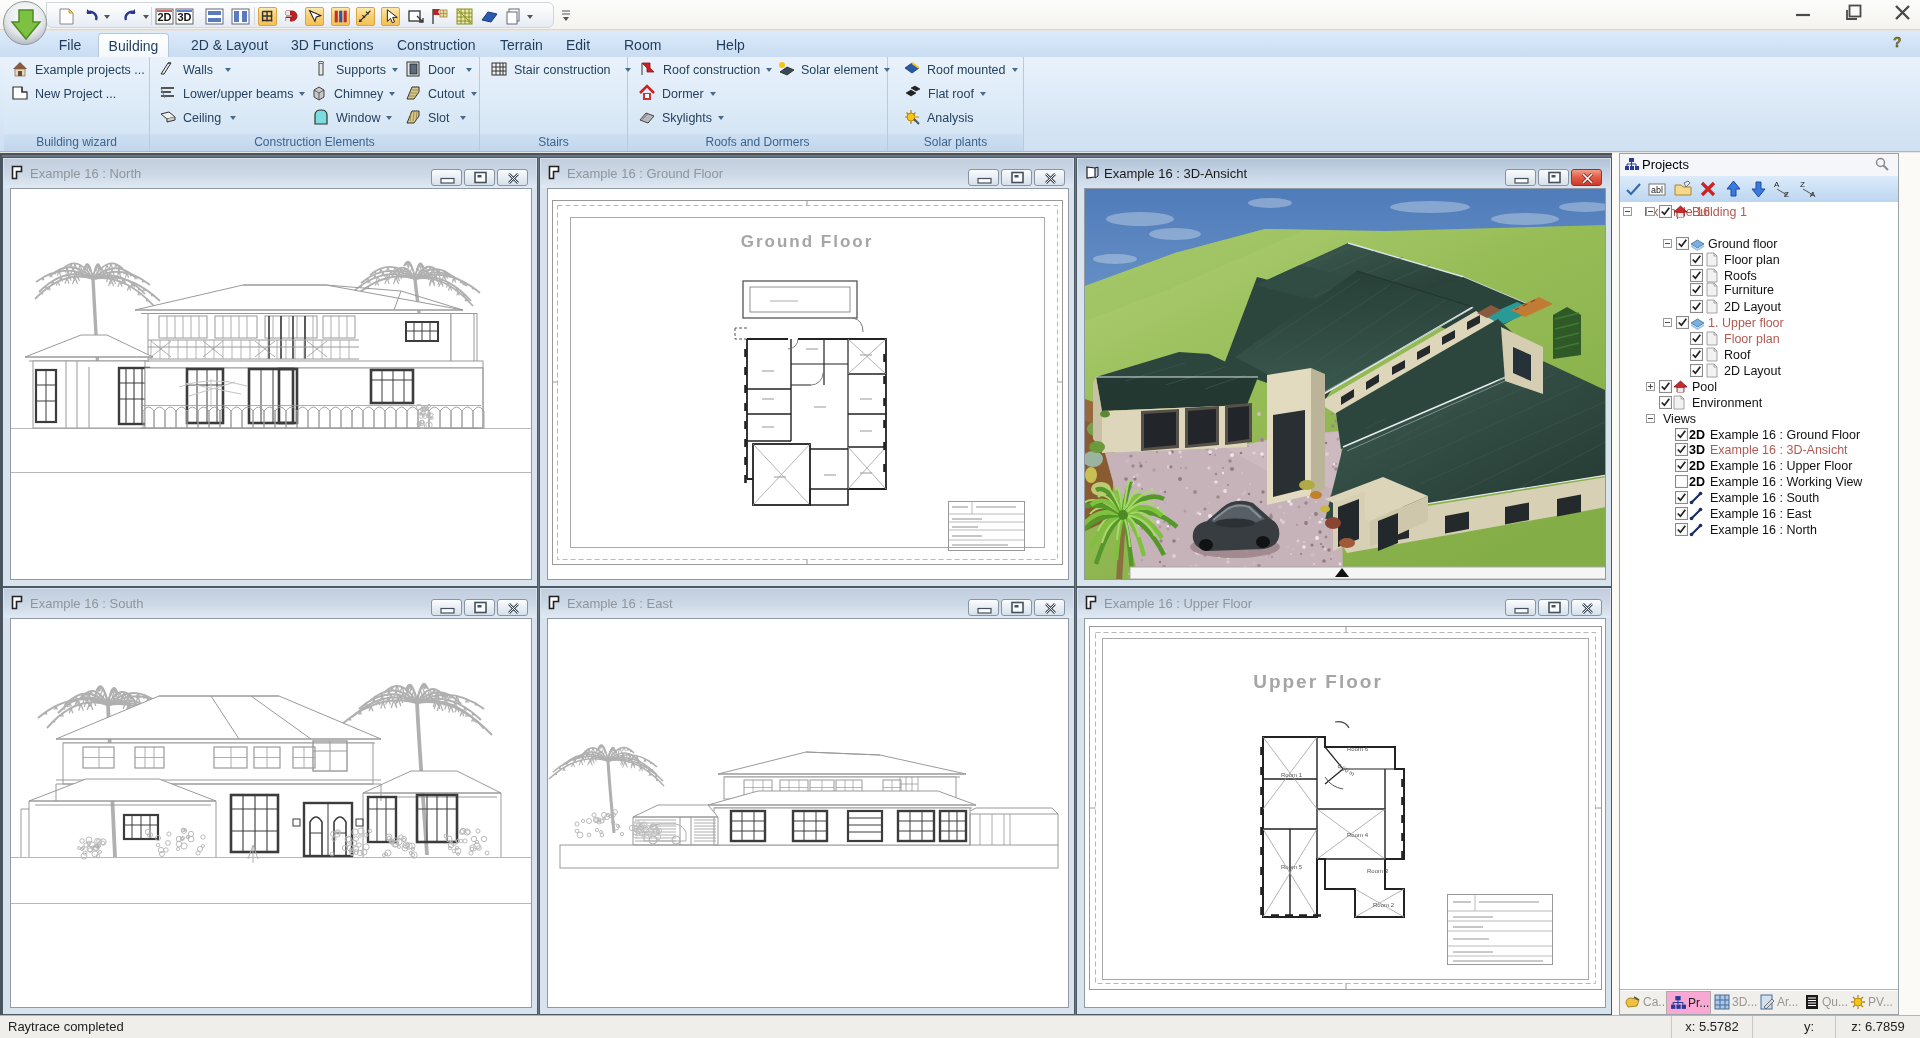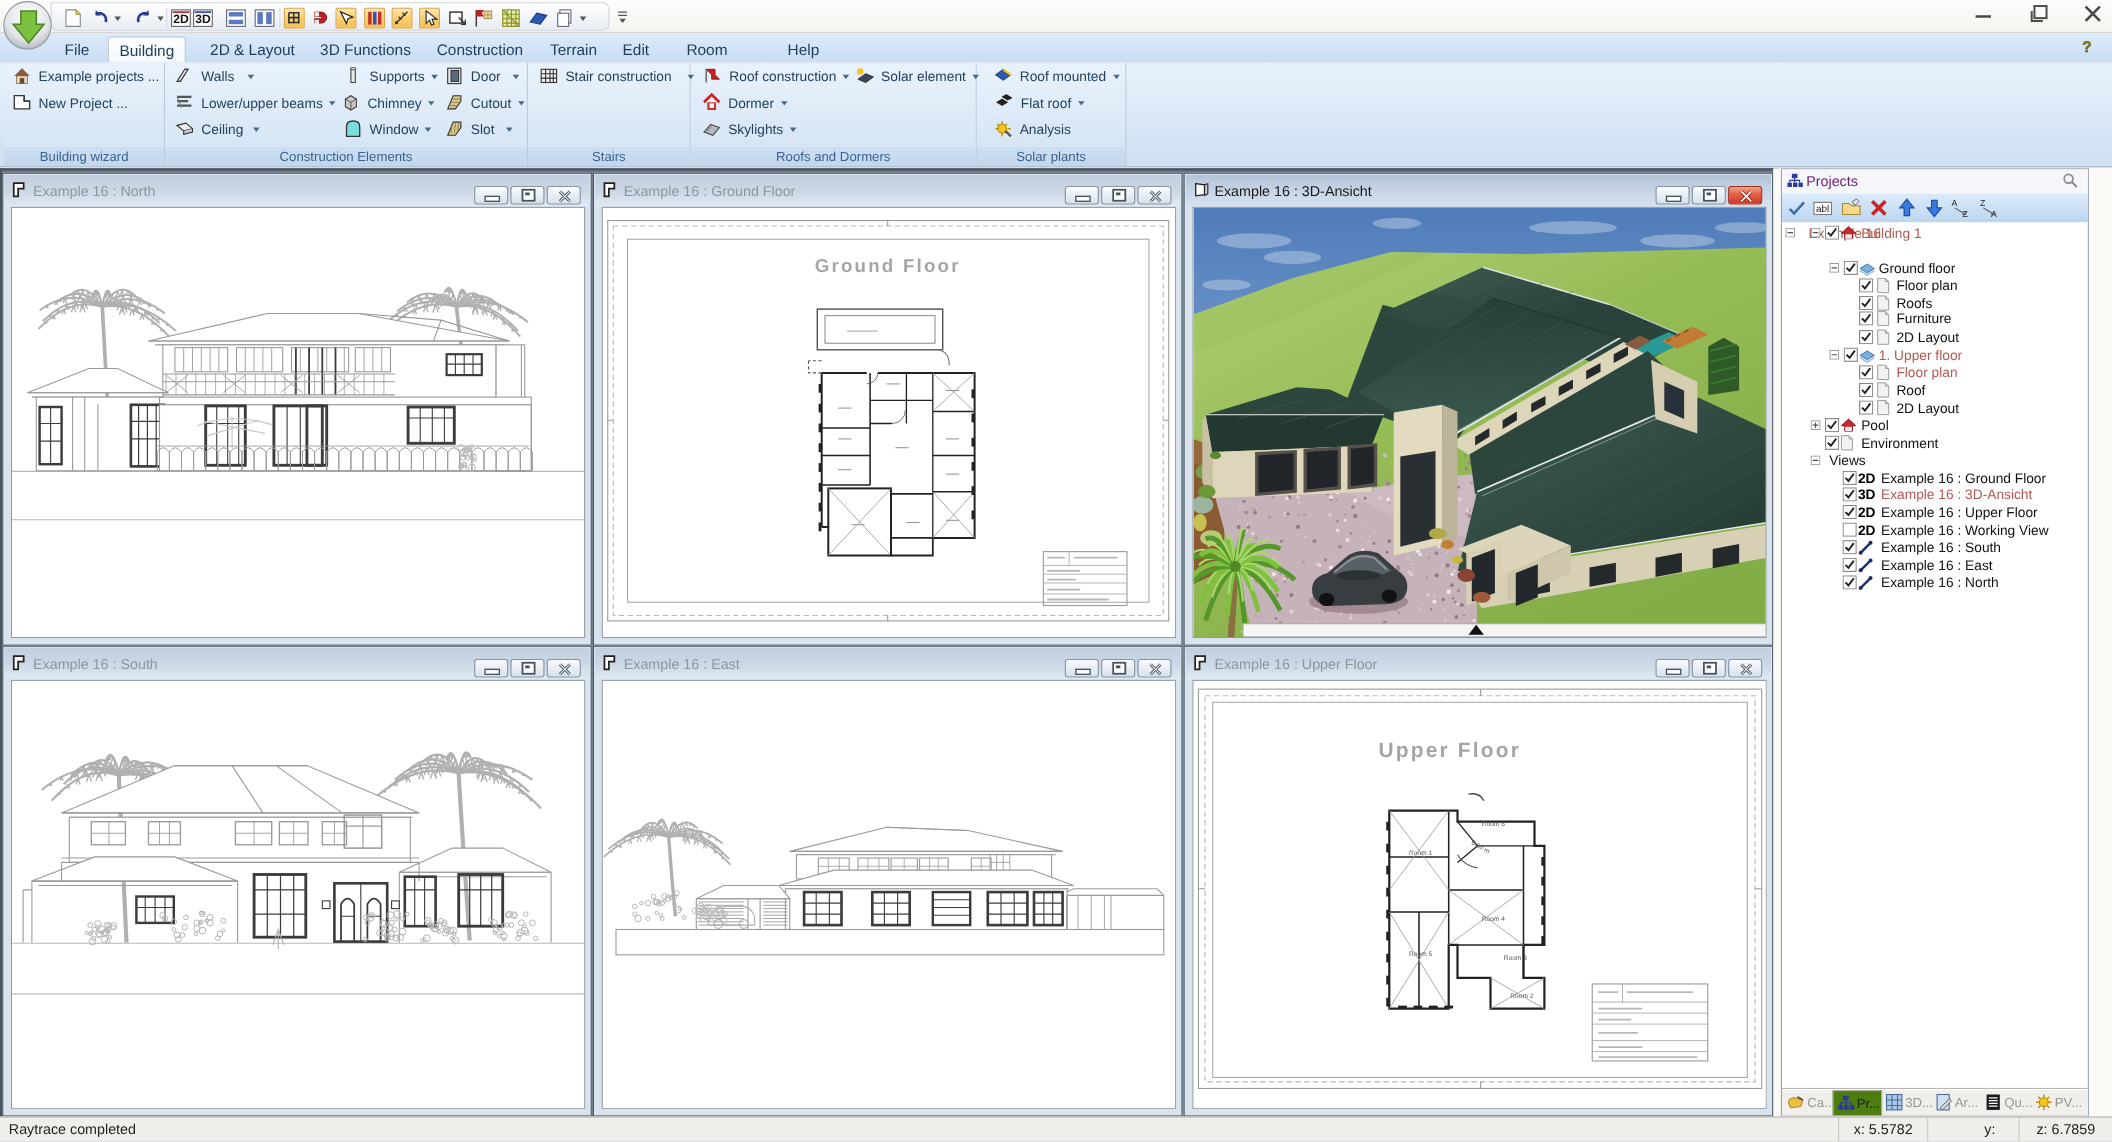--- a/index.html
+++ b/index.html
@@ -57,30 +57,30 @@
 .wbtn { position:relative; display:inline-block; width:31px; height:17px; margin-left:2px; vertical-align:top;
   background:linear-gradient(#fbfdfe,#e9eff5 45%,#d7e1ea); border:1px solid #8795a3; border-radius:3px; }
 .wbtn.red { background:linear-gradient(#f0a088,#e35f4a 45%,#cc3a28); border-color:#9a3020; }
 .wbtn svg { position:absolute; left:0; top:0; }
 .wcontent { position:absolute; left:7px; top:30px; background:#ffffff; border:1px solid #909aa4; overflow:hidden; }
 
 
 #rightbg { position:absolute; left:1612px; top:153px; width:308px; height:862px; background:#fbfaf7; }
 #panel { position:absolute; left:1619px; top:153px; width:280px; height:862px; background:#ffffff;
   border:1px solid #9aa2aa; }
-#phead { position:absolute; left:0; top:0; width:100%; height:22px; background:#f4f6f9; font-size:13px; color:#701a75; }
+#phead { position:absolute; left:0; top:0; width:100%; height:22px; background:#f4f6f9; font-size:13px; color:#000000; }
 #ptool { position:absolute; left:0; top:22px; width:100%; height:26px;
   background:linear-gradient(#dcebfb,#bcd6f0); }
 #ptree { position:absolute; left:0; top:48px; width:100%; bottom:24px; font-size:12.5px; color:#111; border-bottom:1px solid #b8b5b0; }
 .trow { position:absolute; height:16px; line-height:16px; white-space:nowrap; }
 .tred { color:#b05a52; }
 #ptabs { position:absolute; left:0; bottom:0px; width:100%; height:23px; background:#f1efec;
   font-size:12px; color:#9a968f; }
 .ptab { position:absolute; top:0; height:23px; line-height:22px; }
-.ptab.on { background:#4d7c0f; border:1px solid #b0aca6; border-bottom:none; color:#222; }
+.ptab.on { background:#f9a8d4; border:1px solid #b0aca6; border-bottom:none; color:#222; }
 
 
 
 #status { position:absolute; left:0; top:1015px; width:1920px; height:23px;
   background:#f0eeeb; border-top:1px solid #b8b5b0; font-size:13px; color:#222; }
 #status .cell { position:absolute; top:0; height:23px; line-height:22px; border-left:1px solid #cbc8c3; text-align:center; }
 </style>
 </head>
 <body>
 <div id="app">

